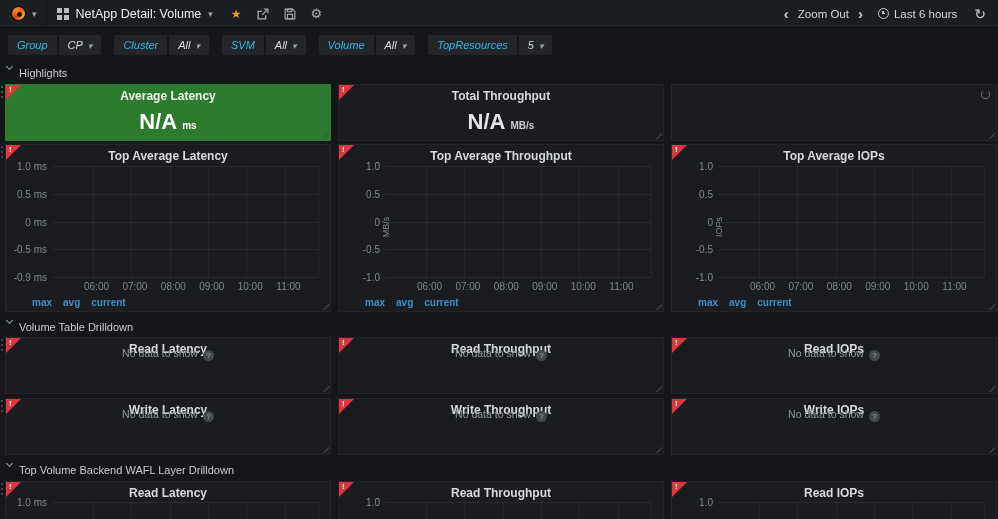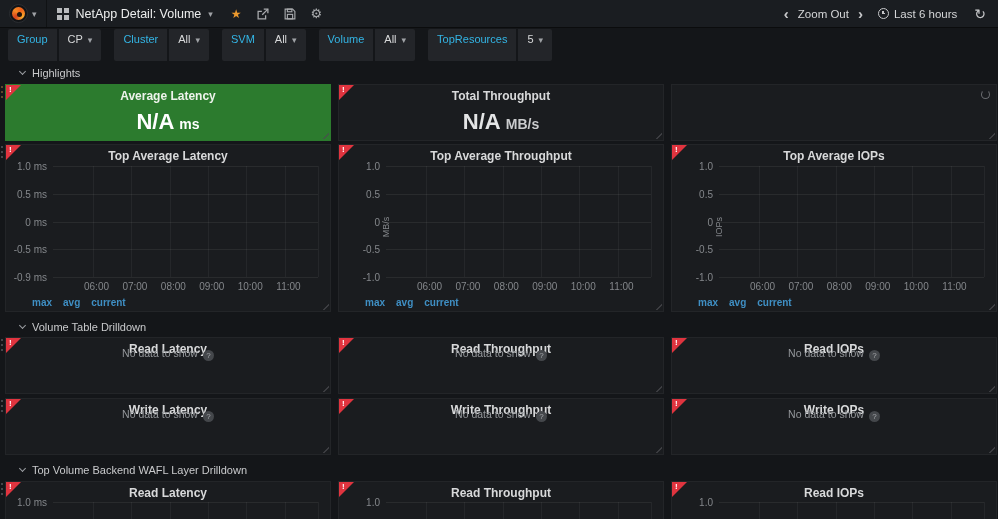--- a/index.html
+++ b/index.html
@@ -34,35 +34,35 @@
   .zoom-out { font-size:11.5px; color:#d5d6d8; cursor:pointer; }
   .time-pick { display:flex; align-items:center; gap:5px; cursor:pointer; margin-left:6px; }
   .clock { width:11px; height:11px; border:1.4px solid #c7c8ca; border-radius:50%; position:relative; }
   .clock:after { content:""; position:absolute; left:3.5px; top:1.5px; width:1.3px; height:3.6px; background:#c7c8ca; }
   .clock:before { content:""; position:absolute; left:3.5px; top:4.2px; width:3px; height:1.3px; background:#c7c8ca; }
   .time-label { font-size:11.5px; color:#d5d6d8; }
   .refresh { font-size:14px; color:#c7c8ca; margin-left:8px; cursor:pointer; }
 
   
   .submenu { position:absolute; top:29px; left:0; right:8px; height:32px; display:flex;
-             padding:0 8px; }
+             align-items:center; padding:0 8px;font-style:italic; }
   .fgroup { display:flex; margin-right:13px; }
   .fbox { background:#232529; font-size:11px; padding:4px 9px; cursor:pointer; }
   .flabel { color:#33b5e5; border-radius:2px 0 0 2px; }
   .fvalue { color:#d8d9da; border-radius:0 2px 2px 0; margin-left:2px; }
   .fvalue .caret { margin-left:5px; }
   .related-btn { margin-left:auto; display:flex; align-items:center; gap:6px; background:#303236;
                  border:1px solid #3e4044; color:#d0d1d3; font-size:11px; padding:4px 10px;
                  border-radius:2px; cursor:pointer; }
   .rd-icon { width:10px; height:8px; position:relative; }
   .rd-icon i { position:absolute; left:0; right:0; height:2px; background:#b8b9bb; }
   .rd-icon i:nth-child(1){top:0} .rd-icon i:nth-child(2){top:3px} .rd-icon i:nth-child(3){top:6px}
 
   
-  .sec-head { position:absolute; left:20px; display:flex; align-items:center; gap:7px;
+  .sec-head { position:absolute; left:7px; display:flex; gap:7px;
               font-size:11px; color:#c9cacc; cursor:pointer; }
   .sh-chev { width:5px; height:5px; border-right:1.2px solid #9b9ea2; border-bottom:1.2px solid #9b9ea2;
              transform:rotate(45deg); margin-top:-3px; }
   .sh1 { top:67px; } .sh2 { top:321px; } .sh3 { top:464px; }
 
   
   .row-dots { position:absolute; left:1px; width:3px; }
   .row-dots i { display:block; width:2px; height:2px; border-radius:50%; margin:0 0 3px 0; background:#56585c; }
   .rd-a { top:86px; } .rd-a i { background:#7a5a32; }
   .rd-b { top:146px; } .rd-c { top:339px; } .rd-d { top:400px; } .rd-e { top:483px; }
@@ -84,21 +84,21 @@
               font-weight:bold; color:#fff; }
   .spinner { position:absolute; top:5px; right:6px; width:9px; height:9px; border-radius:50%;
              border:1.5px solid #6a6c70; border-top-color:transparent; }
   .rsz { position:absolute; right:1px; bottom:1px; width:8px; height:8px; overflow:hidden; cursor:nwse-resize; }
   .rsz:after { content:""; position:absolute; right:-3px; bottom:2px; width:12px; height:1px;
                background:#4a4c50; transform:rotate(-45deg); }
 
   
   .stat-val { position:absolute; top:24px; left:0; right:0; text-align:center; }
   .stat-big { font-size:22px; font-weight:bold; color:#e4e5e6; }
-  .stat-unit { font-size:14px; font-weight:bold; color:#cbccce; margin-left:5px; }
+  .stat-unit { font-size:10px; font-weight:bold; color:#cbccce; margin-left:5px; }
   .stat-green { background:#2c7b2e; border-color:#2c7b2e; }
   .stat-green .p-title { color:#eef3ec; }
   .stat-green .stat-big, .stat-green .stat-unit { color:#ffffff; }
 
   
   .plot { position:absolute; left:47px; right:12px; top:21px; bottom:34px; }
   .hline { position:absolute; left:0; right:0; height:1px; background:rgba(255,255,255,0.065); }
   .vline { position:absolute; top:0; bottom:0; width:1px; background:rgba(255,255,255,0.05); }
   .ytick { position:absolute; right:calc(100% + 6px); transform:translateY(-50%); font-size:10px;
            color:#84878b; white-space:nowrap; }

